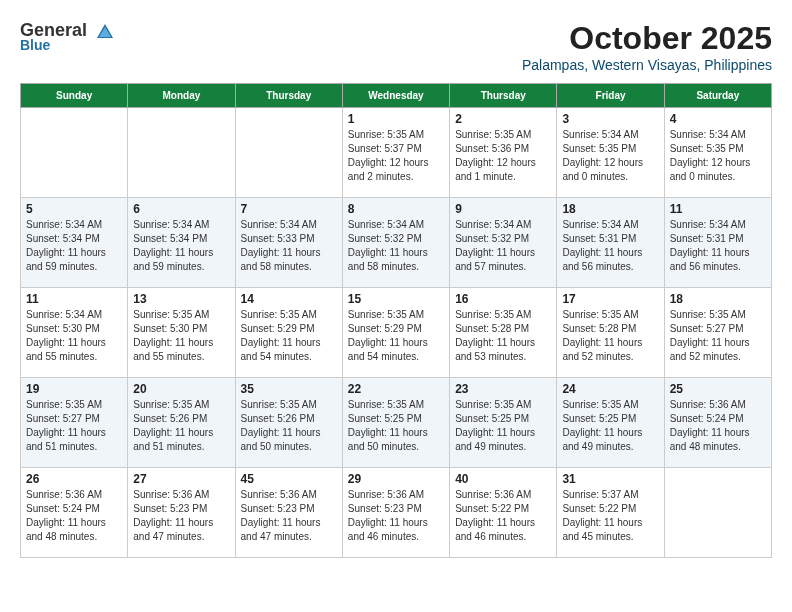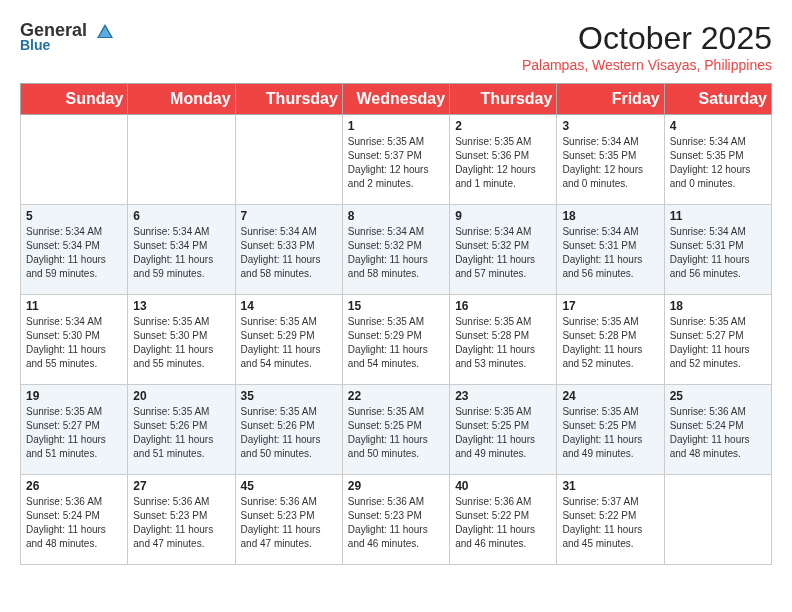--- a/index.html
+++ b/index.html
@@ -24,40 +24,40 @@
     .logo-text {
       display: flex;
       align-items: center;
       gap: 8px;
     }
     .title-area {
       text-align: right;
     }
     .month-title {
       font-size: 32px;
-      font-weight: normal;
+      font-weight: bold;
       color: #222;
     }
     .location-title {
       font-size: 14px;
-      color: #ef4444;
+      color: #0c4a6e;
       text-align: center;
     }
     table {
       width: 100%;
       border-collapse: collapse;
       table-layout: fixed;
     }
     th {
-      background-color: #ef4444;
+      background-color: #15803d;
       color: white;
-      font-size: 16px;
+      font-size: 10px;
       font-weight: bold;
       padding: 6px 4px;
-      text-align: right;
+      text-align: center;
       border: 1px solid #aaa;
     }
     td {
       border: 1px solid #ccc;
       vertical-align: top;
       padding: 4px 5px;
       font-size: 10px;
       color: #222;
       min-height: 80px;
       height: 90px;

